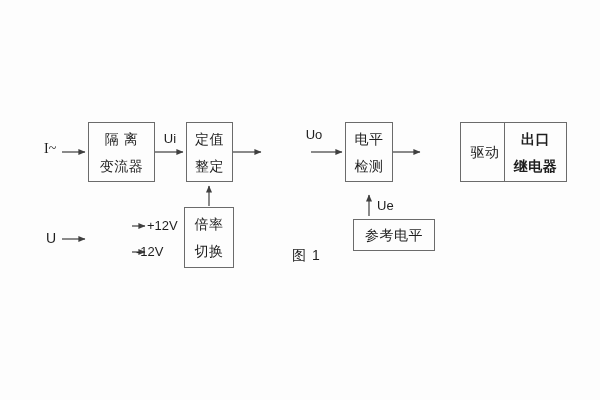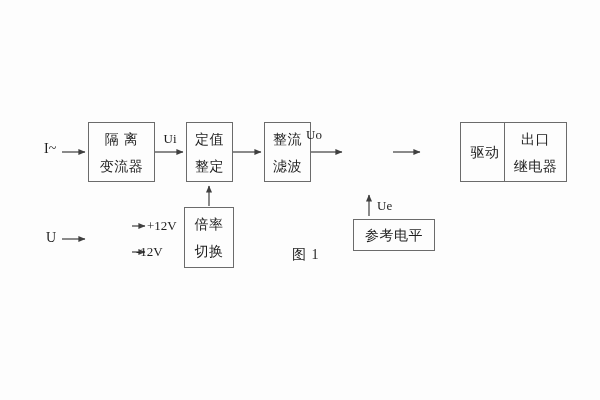--- a/index.html
+++ b/index.html
@@ -15,25 +15,25 @@
     background:#fdfdfd;display:flex;flex-direction:column;
     align-items:center;justify-content:center;gap:13px;
     font-size:14px;line-height:1;letter-spacing:.5px;color:#1e1e1e;
     white-space:nowrap;
   }
   .b-isolation{left:88px;top:122px;width:67px;height:60px;}
   .b-setting{left:186px;top:122px;width:47px;height:60px;}
   .b-rectify{left:264px;top:122px;width:47px;height:60px;}
   .b-level{left:345px;top:122px;width:48px;height:60px;}
   .b-drive{left:423px;top:122px;width:50px;height:60px;margin-left:37px;}
-  .b-relay{left:504px;top:122px;width:63px;height:60px;}
+  .b-relay{left:504px;top:122px;width:63px;height:60px;font-weight:bold;}
   .b-power{left:88px;top:208px;width:44px;height:60px;}
   .b-ratio{left:184px;top:207px;width:50px;height:61px;}
   .b-reference{left:333px;top:219px;width:82px;height:32px;margin-left:20px;}
-  .lbl{position:absolute;font-size:13px;line-height:1;color:#1e1e1e;white-space:nowrap;font-family:Liberation Serif, serif;}
+  .lbl{position:absolute;font-size:13px;line-height:1;color:#1e1e1e;white-space:nowrap;}
   .ctr{transform:translateX(-50%);}
   .l-i{left:44px;top:142px;font-family:"Liberation Serif","DejaVu Serif",serif;font-size:14px;}
   .l-u{left:46px;top:231px;font-size:14px;}
   .l-ui{left:170px;top:132px;}
   .l-uo{left:314px;top:128px;}
   .l-ue{left:377px;top:199px;}
   .l-p12{left:147px;top:219px;}
   .l-n12{left:136px;top:245px;}
   .l-caption{left:292px;top:248px;font-size:14px;letter-spacing:1px;}
 </style>
@@ -64,25 +64,25 @@
   <div class="box b-isolation">
     <span>隔 离</span>
     <span>变流器</span>
   </div>
 
   <div class="box b-setting">
     <span>定值</span>
     <span>整定</span>
   </div>
 
-  <div class="box b-rectify">
-    <span>整流</span>
-    <span>滤波</span>
+
+  <div class="box b-level">
+    <span>电平</span>
+    <span>检测</span>
   </div>
-
 
   <div class="box b-drive">
     <span>驱动</span>
   </div>
 
   <div class="box b-relay">
     <span>出口</span>
     <span>继电器</span>
   </div>
 

